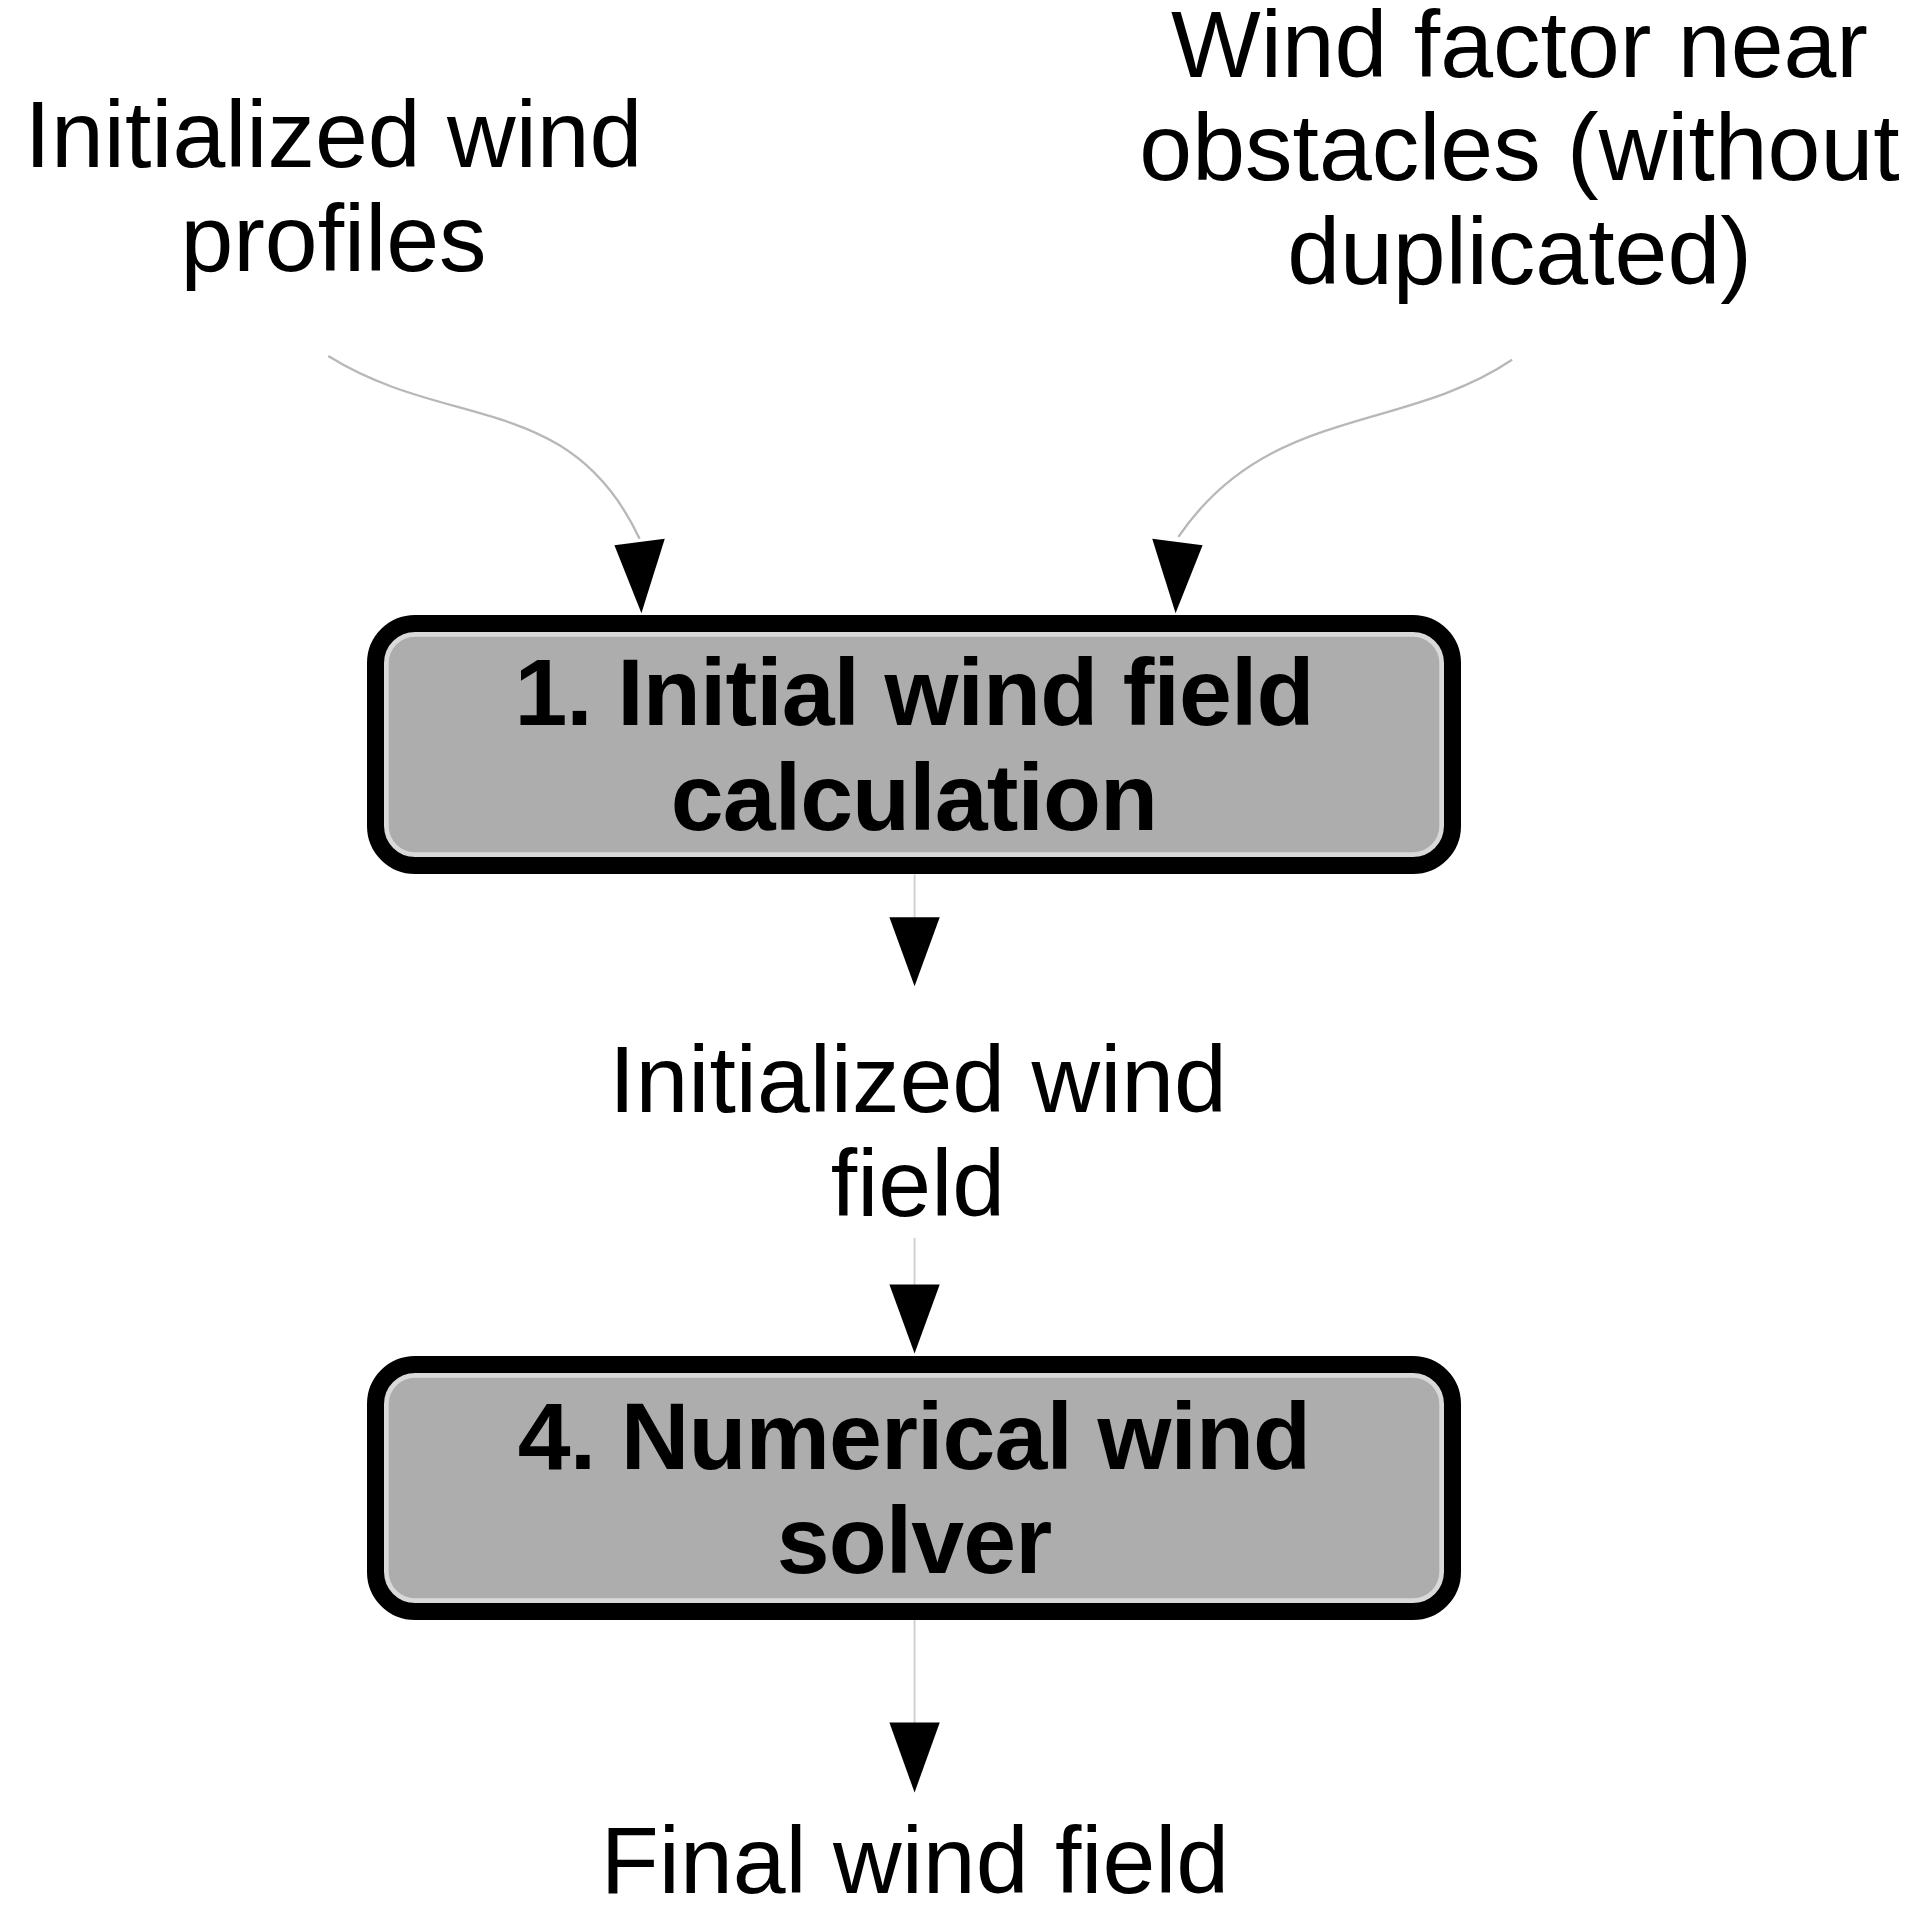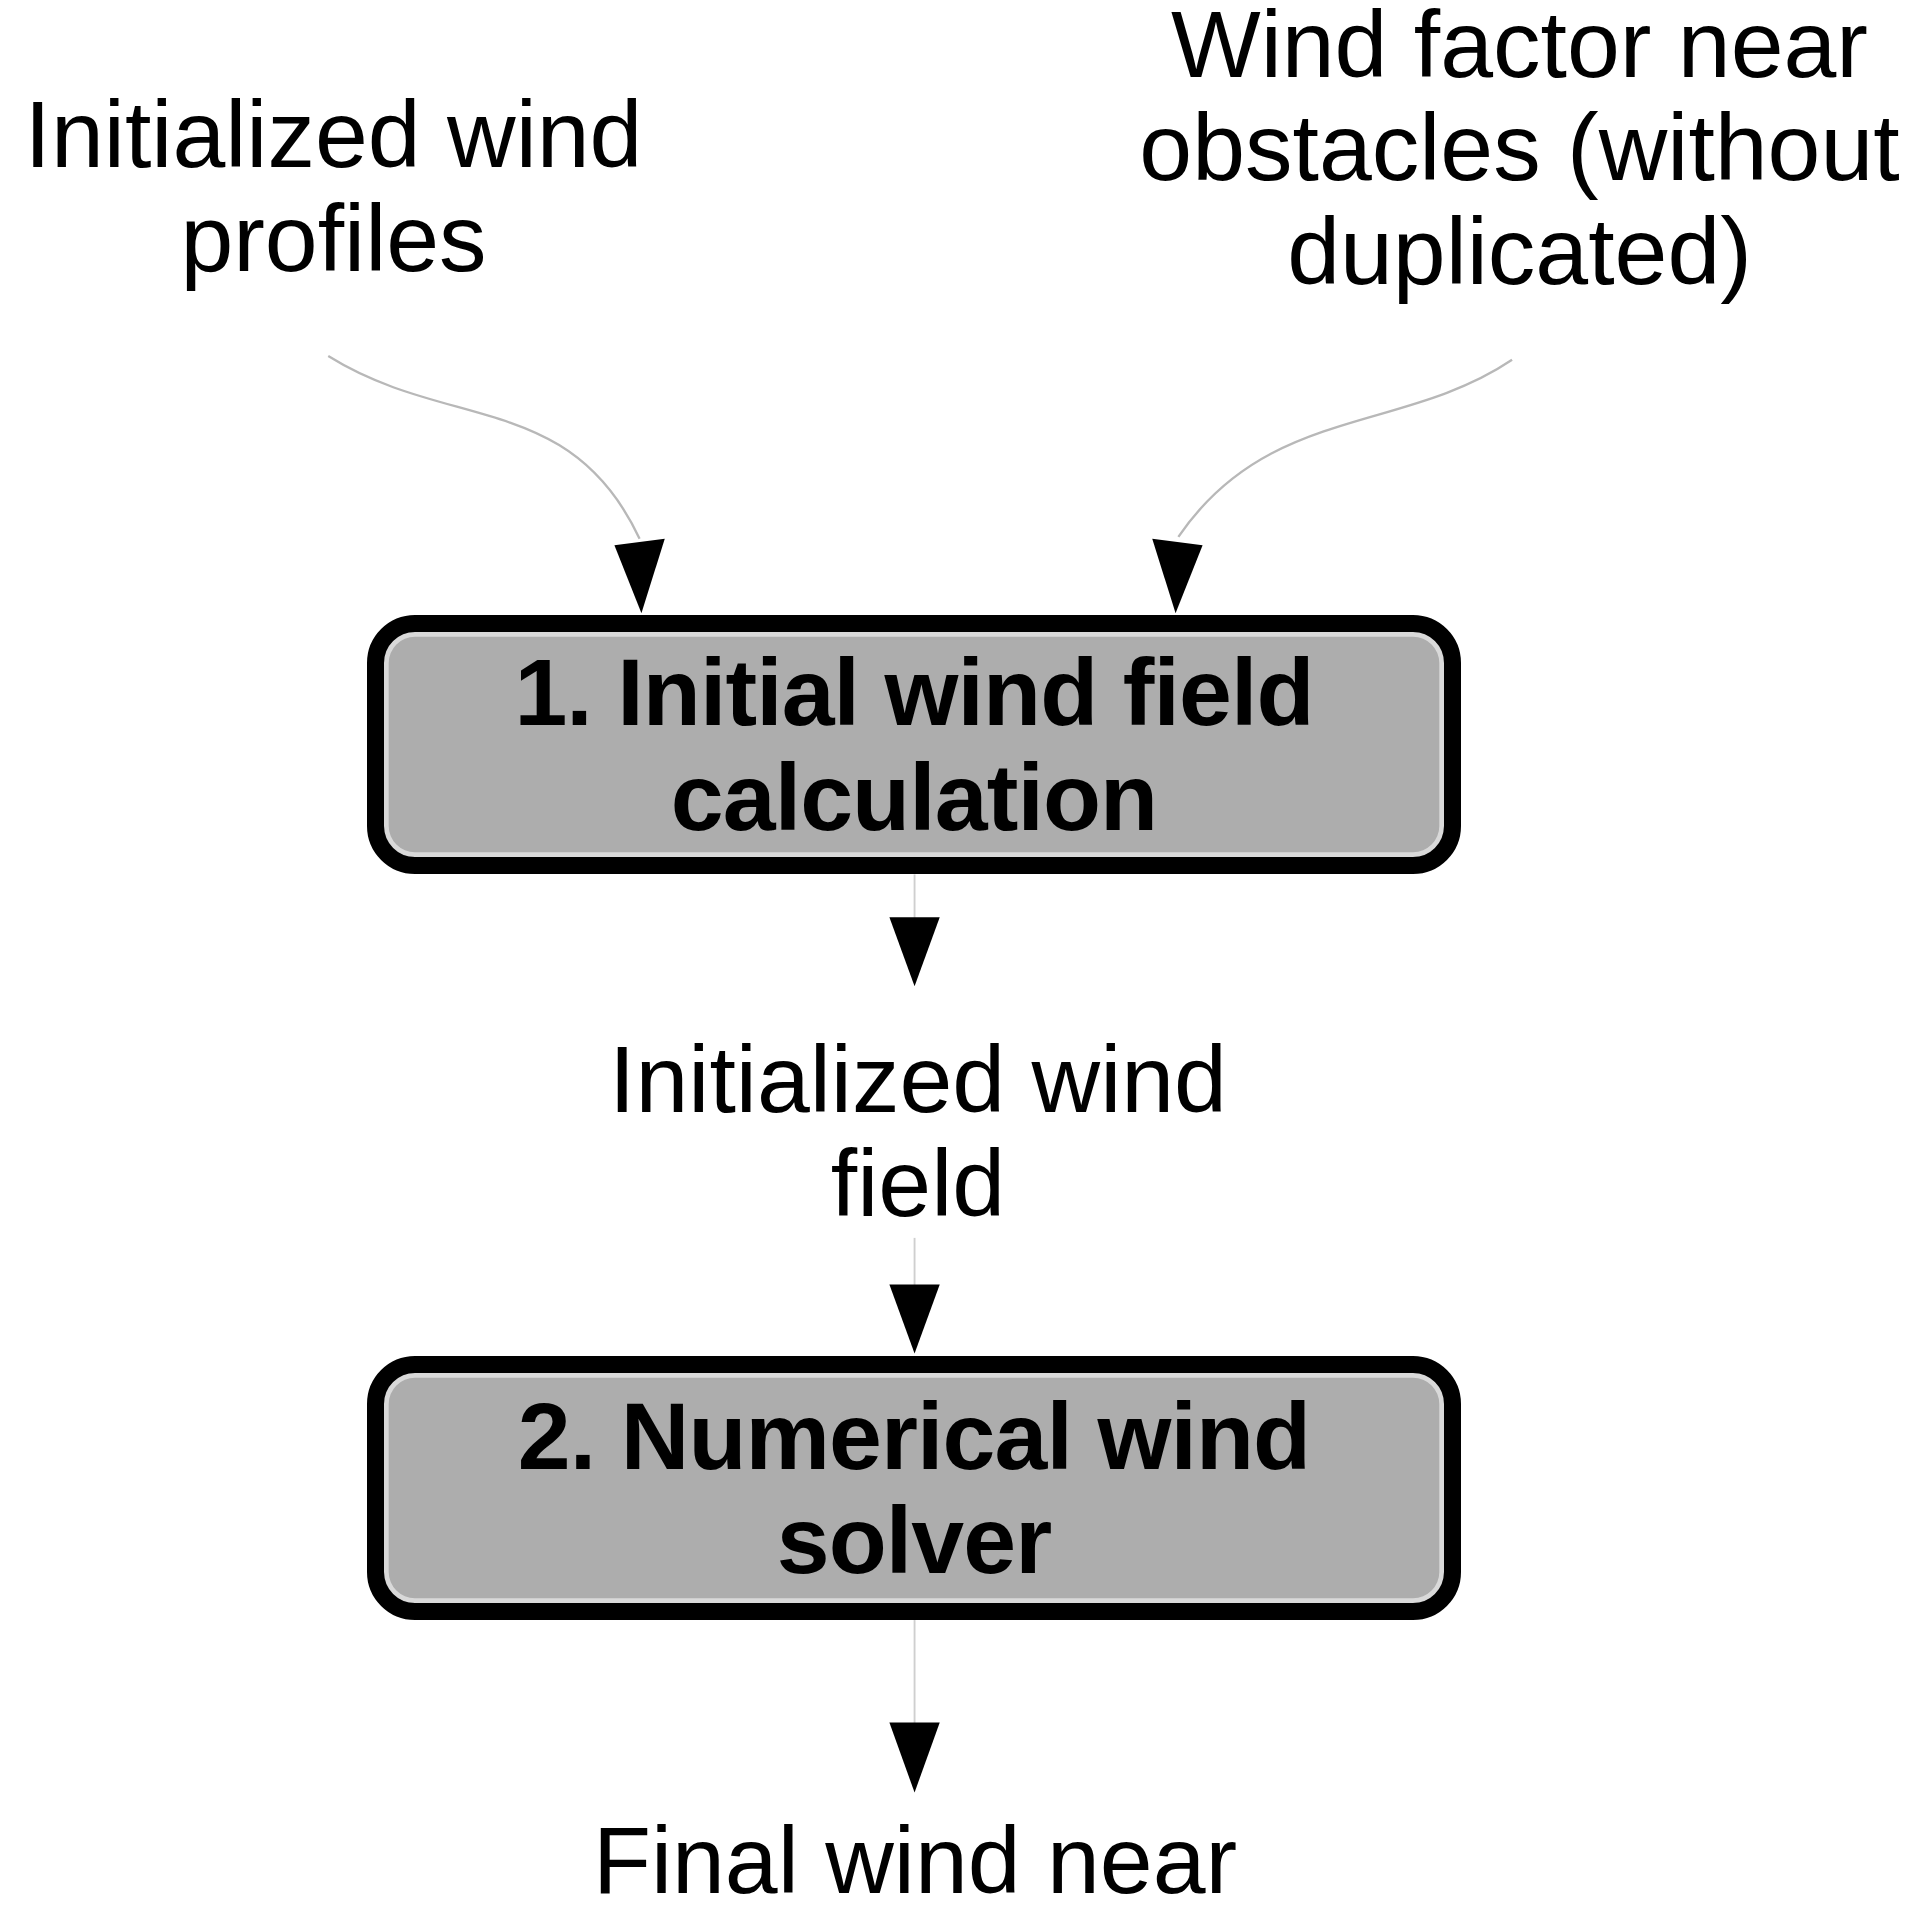--- a/index.html
+++ b/index.html
@@ -95,19 +95,19 @@
 
   <div class="free-label" style="left: 1102px; top: -7.5px; width: 835px;">Wind factor near obstacles (without duplicated)</div>
 
   <div class="node" style="left: 367px; top: 615px; width: 1094px; height: 259px;">
     <span class="node-label">1. Initial wind field calculation</span>
   </div>
 
   <div class="free-label" style="left: 545px; top: 1028px; width: 746px;">Initialized wind field</div>
 
   <div class="node" style="left: 367px; top: 1356px; width: 1094px; height: 264px;">
-    <span class="node-label">2. Numerical wind solver</span>
+    <span class="node-label">4. Numerical wind solver</span>
   </div>
 
-  <div class="free-label" style="left: 542px; top: 1809px; width: 746px;">Final wind near</div>
+  <div class="free-label" style="left: 542px; top: 1809px; width: 746px;">Final wind field</div>
 
 </div>
 
 
 </body></html>

